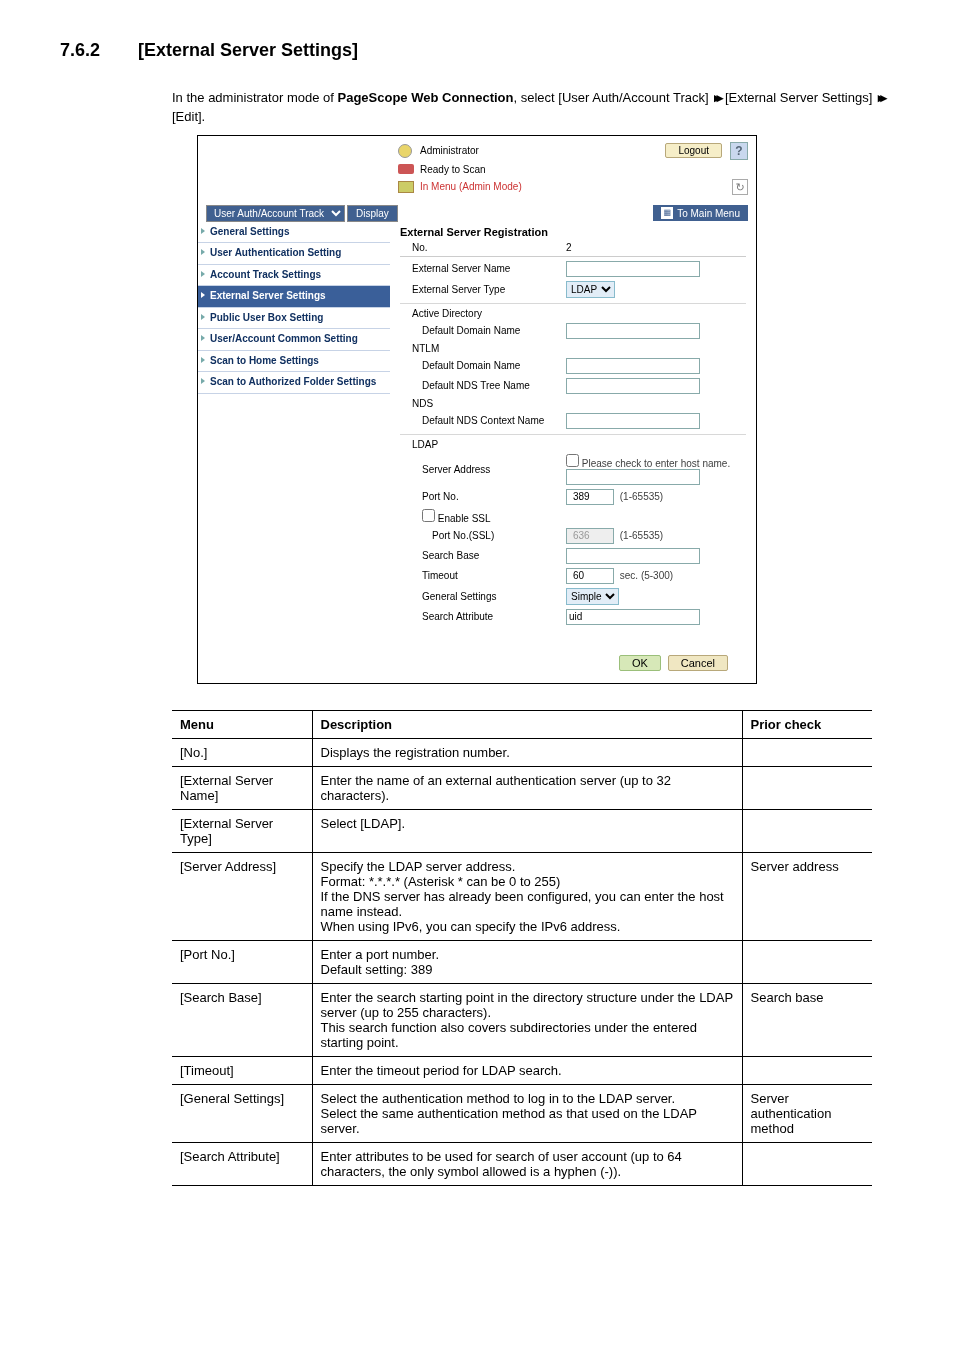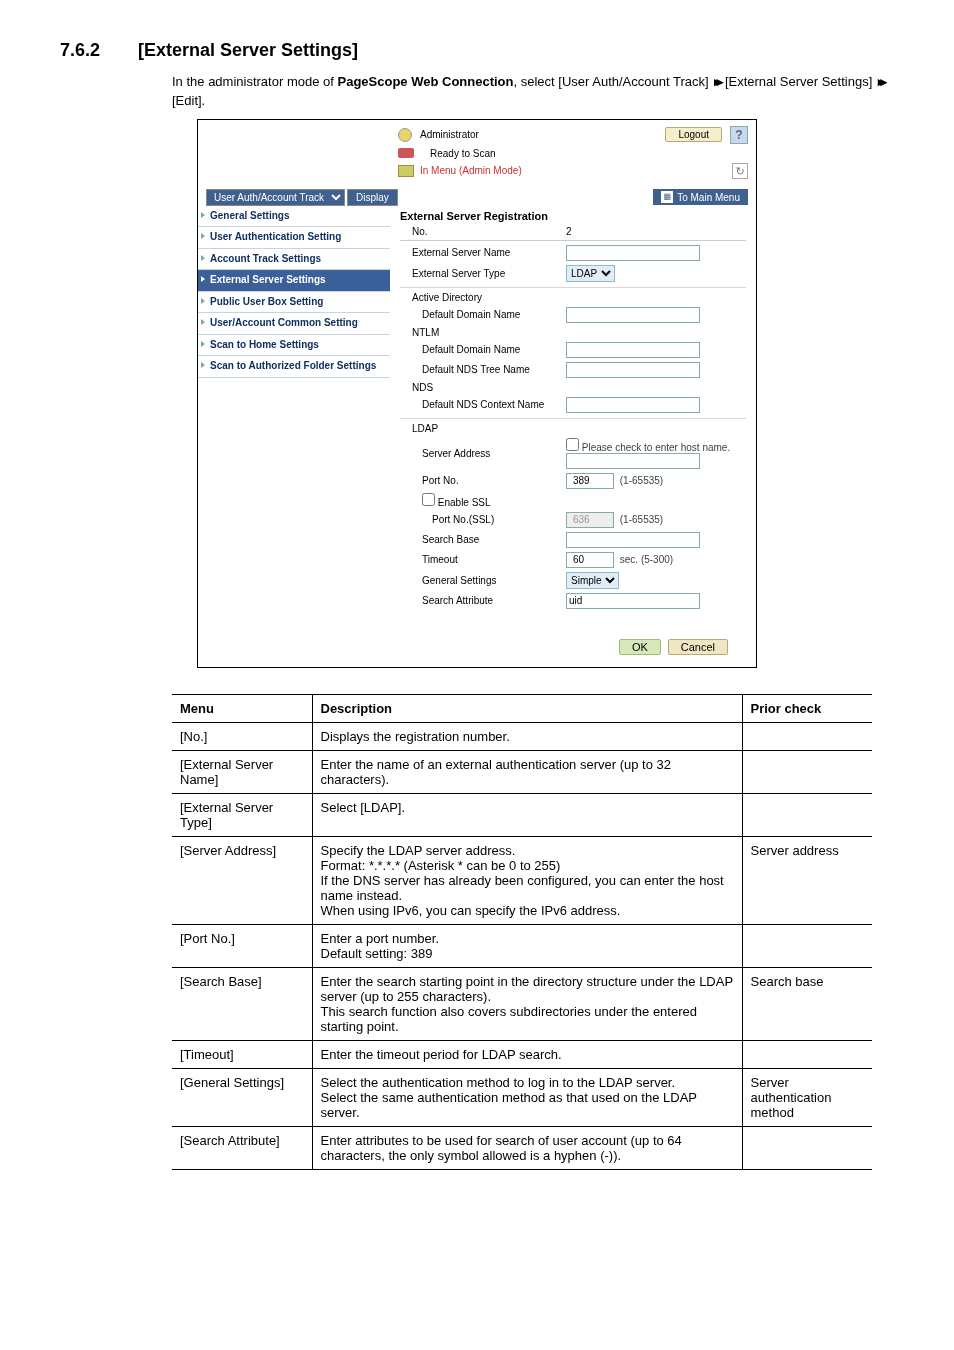--- a/index.html
+++ b/index.html
@@ -27,21 +27,21 @@
     color: #fff;
     font-size: 22px;
     font-weight: bold;
     font-style: italic;
     width: 44px;
     height: 32px;
     line-height: 32px;
     text-align: center;
     border-radius: 2px;
   }
-  .subsec-row { display: flex; gap: 28px; margin-bottom: 12px; }
+  .subsec-row { display: flex; gap: 28px; margin-bottom: 28px; }
   .subsec-num { font-size: 18px; font-weight: bold; min-width: 50px; }
   .subsec-title { font-size: 18px; font-weight: bold; }
   .intro { font-size: 13px; margin-left: 112px; line-height: 1.45; margin-bottom: 8px; }
   .arrow {
     display: inline-block;
     vertical-align: middle;
     font-weight: bold;
     letter-spacing: -4px;
     font-size: 13px;
     margin: 0 2px;
@@ -79,21 +79,21 @@
   .help-sq {
     width: 18px; height: 18px;
     background: #c9d8ee;
     border: 1px solid #8aa;
     text-align: center;
     color: #567;
     font-weight: bold;
     font-size: 12px;
     line-height: 16px;
   }
-  .shot-status { padding: 2px 8px 4px 200px; display: flex; align-items: center; gap: 16px; }
+  .shot-status { padding: 2px 8px 4px 200px; display: flex; align-items: center; gap: 6px; }
   .scan-icon { width: 16px; height: 10px; background: #c55; border-radius: 2px; }
   .menu-row { padding: 0 8px 10px 200px; display: flex; align-items: center; gap: 6px; }
   .menu-icon { width: 16px; height: 12px; background: #cc6; border: 1px solid #a84; }
   .menu-link { color: #c33; font-size: 10px; }
   .refresh-sq { margin-left: auto; width: 16px; height: 16px; border: 1px solid #aaa; text-align: center; font-size: 11px; color: #777; line-height: 14px; }
   .tab-row { display: flex; align-items: center; padding: 0 8px; gap: 2px; }
   .dd { background: #406090; color: #fff; border: 1px solid #888; font-size: 10px; padding: 1px 3px; height: 17px; }
   .disp-btn { background: #406090; color: #fff; font-size: 10px; padding: 1px 8px; border: 1px solid #888; height: 17px; }
   .tab-row .spacer { flex: 1; }
   .to-main {

